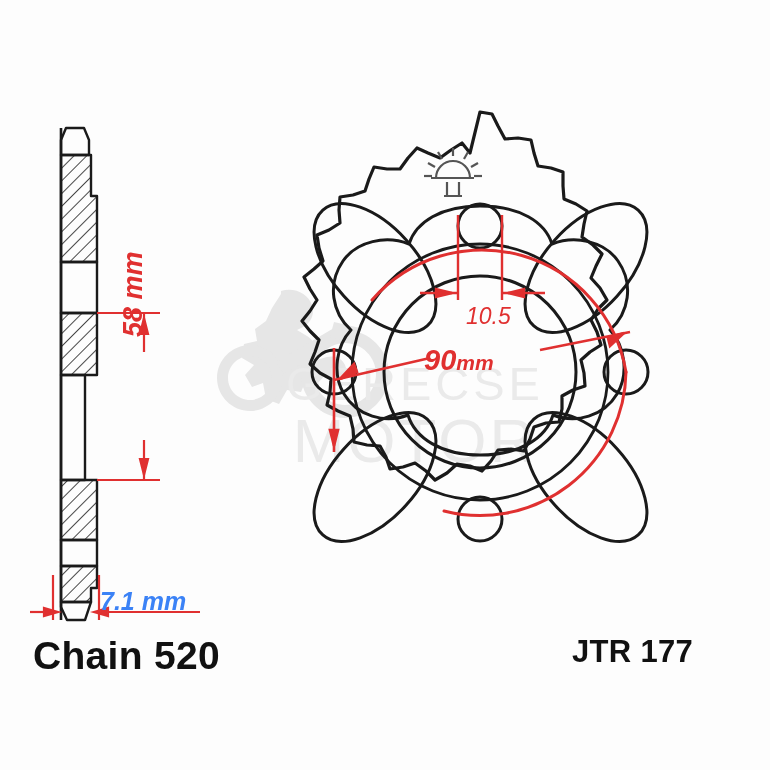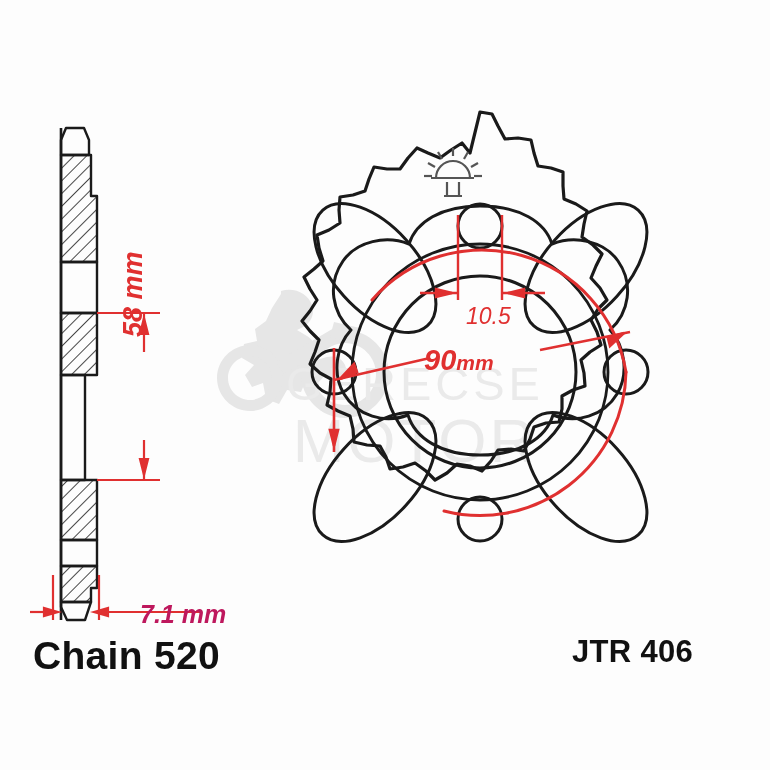--- a/index.html
+++ b/index.html
@@ -47,26 +47,25 @@
     top: 337px;
     font-size: 27px;
     font-style: italic;
     font-weight: bold;
     color: #e03030;
     transform: rotate(-90deg);
     transform-origin: left top;
   }
   #dim-71 {
     left: 100px;
-    top: 600px;
+    top: 587px;
     font-size: 25px;
     font-style: italic;
     font-weight: bold;
-    color: #be185d;
-    padding-left: 40px;
+    color: #3b82f6;
   }
   #dim-105 {
     left: 466px;
     top: 303px;
     font-size: 23px;
     font-style: italic;
     font-weight: normal;
     color: #e03030;
   }
   #dim-90 {
@@ -254,15 +253,15 @@
   <div class="label-text" id="dim-71">7.1 mm</div>
 
   <div class="label-text" id="dim-105">10.5</div>
 
   <div class="label-text" id="dim-90">
     <span>90</span><span class="unit">mm</span>
   </div>
 
   <div class="label-text" id="chain-label">Chain 520</div>
 
-  <div class="label-text" id="part-label">JTR 406</div>
+  <div class="label-text" id="part-label">JTR 177</div>
 
 </div>
 
 </body></html>

